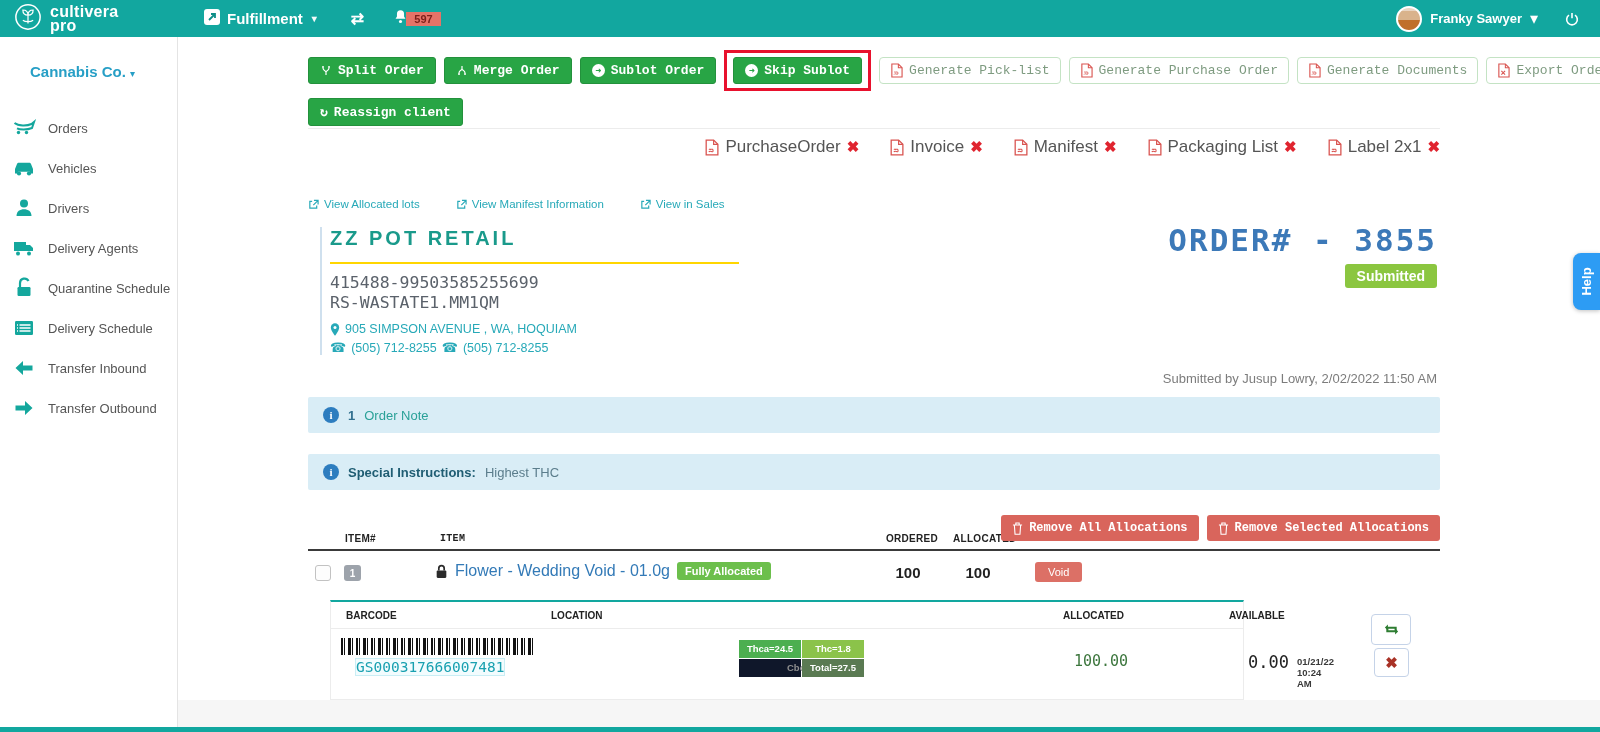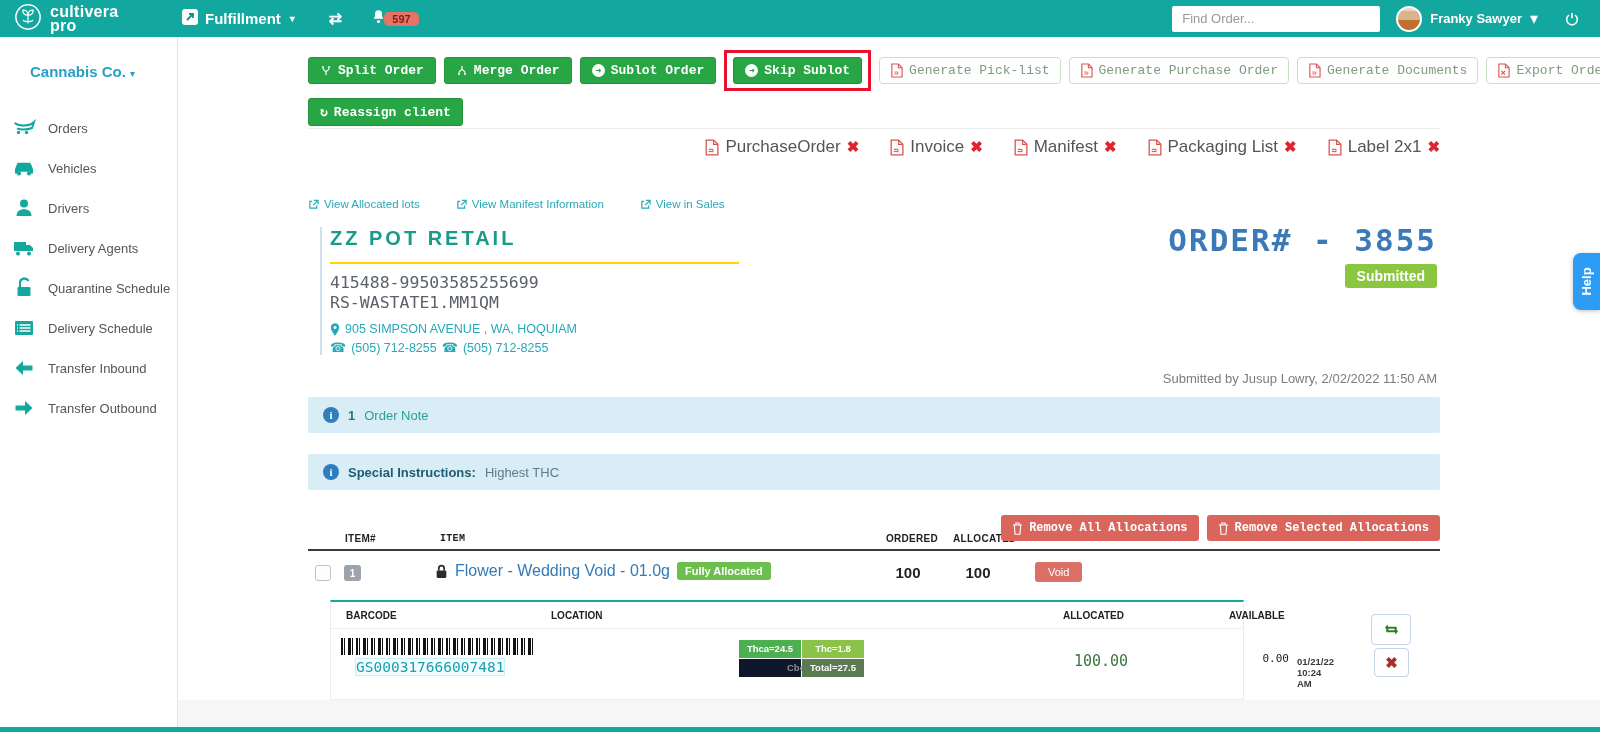--- a/index.html
+++ b/index.html
@@ -5,26 +5,26 @@
   * { margin:0; padding:0; box-sizing:border-box; }
   html,body { background:#fff; }
   body { font-family:"Liberation Sans", sans-serif; }
   .screen { position:relative; width:1600px; height:732px; background:#fff; overflow:hidden; }
 
   
   .topbar { position:absolute; left:0; top:0; width:1600px; height:37px;
             background:var(--teal,#12A79F); display:flex; align-items:center; color:#fff; }
   .brand { width:178px; display:flex; align-items:center; gap:8px; padding-left:14px; }
   .brand-txt { font-weight:bold; font-size:16px; line-height:14px; letter-spacing:.3px; }
-  .module { display:flex; align-items:center; gap:7px; margin-left:4px; font-size:15px; font-weight:bold; cursor:pointer; }
+  .module { display:flex; align-items:center; gap:7px; margin-left:26px; font-size:15px; font-weight:bold; cursor:pointer; }
   .module .caret { font-size:10px; opacity:.95; margin-left:2px; }
   .swap-glyph { margin-left:34px; font-size:16px; font-weight:bold; cursor:pointer; }
   .bell-wrap { margin-left:28px; display:flex; align-items:center; cursor:pointer; }
   .notif-badge { background:#E57368; color:#7E211B; font-size:11px; font-weight:bold;
-                 border-radius:5px; padding:1px 8px; margin-left:-3px; }
+                 border-radius:0; padding:1px 8px; margin-left:-3px; }
   .top-spacer { flex:1; }
   .search-box { width:208px; height:26px; border:none; border-radius:2px; padding:0 10px;
                 font-size:13px; color:#444; font-family:"Liberation Sans", sans-serif; }
   .search-box::placeholder { color:#9a9a9a; }
   .userblock { display:flex; align-items:center; gap:8px; margin-left:16px; cursor:pointer; }
   .avatar { width:26px; height:26px; border-radius:50%; border:2px solid #fff;
             background:linear-gradient(#e9d6c4 0 15%, #d9b38c 15% 55%, #c0702a 55%); }
   .username { font-size:13px; font-weight:bold; }
   .power-wrap { margin:0 20px 0 26px; cursor:pointer; display:flex; }
 
@@ -127,21 +127,21 @@
      background:repeating-linear-gradient(90deg,#111 0 2px,#fff 2px 3px,#111 3px 4px,#fff 4px 7px,#111 7px 10px,#fff 10px 11px,#111 11px 12px,#fff 12px 15px); }
   .barcode-num { display:inline-block; margin:3px 0 0 14px; padding:0 0; border:1px solid #c9eef5; background:#f2fcfe;
                  color:#18A0B0; font-family:"DejaVu Sans Mono", monospace; font-size:14.5px; }
   .chips { position:absolute; left:408px; top:11px; display:grid; grid-template-columns:62px 62px; gap:1px; }
   .chip { height:18px; line-height:18px; text-align:center; color:#fff; font-size:9.5px; font-weight:bold; }
   .chip-thca { background:#4CAF50; } .chip-thc { background:#8BC34A; }
   .chip-cbd { background:#0f172a; color:#8F8F8F;padding-left:48px; } .chip-total { background:#5A7A52; }
   .sub-alloc { position:absolute; left:715px; top:23px; width:110px; text-align:center;
                font-family:"DejaVu Sans Mono", monospace; font-size:15px; color:#3C763D; }
   .sub-avail { position:absolute; left:898px; top:23px; width:60px; text-align:right;
-               font-family:"DejaVu Sans Mono", monospace; font-size:11px; color:#222; }
+               font-family:"DejaVu Sans Mono", monospace; font-size:17px; color:#222; }
   .avail-date { position:absolute; left:966px; top:27px; font-size:9.5px; font-weight:bold; color:#3a3a3a; }
   .icon-btn { position:absolute; background:#fff; border:1px solid #c5d3e8; border-radius:4px; cursor:pointer;
               display:flex; align-items:center; justify-content:center; }
   .swap-btn { left:1040px; top:-15px; width:40px; height:31px; }
   .xr-btn { left:1043px; top:19px; width:35px; height:29px; color:#A93226; font-size:15px; font-weight:bold; }
 
   
   .gray-band { position:absolute; left:178px; top:700px; width:1422px; height:27px; background:#f6f6f6; }
   .bottom-bar { position:absolute; left:0; bottom:0; width:1600px; height:5px; background:var(--teal,#12A79F); }
   .help-tab { position:absolute; right:0; top:253px; width:27px; height:57px; background:var(--help-blue,#2D9CF4);
@@ -182,21 +182,20 @@
     <div class="bell-wrap">
       <span>
         <svg width="17" height="17" viewBox="0 0 24 24">
             <path d="M12 3a5 5 0 0 0-5 5v4l-2 3h14l-2-3V8a5 5 0 0 0-5-5z" fill="#fff"></path>
             <circle cx="12" cy="19" r="2.2" fill="#fff"></circle>
           </svg>
       </span>
       <span class="notif-badge">597</span>
     </div>
     <span class="top-spacer"></span>
-    <input class="search-box" type="text" placeholder="Find Order..." style="">
     <div class="userblock">
       <span class="avatar"></span>
       <span class="username">Franky Sawyer</span>
       <span class="caret">▾</span>
     </div>
     <span class="power-wrap">
       <svg width="16" height="16" viewBox="0 0 24 24">
           <path d="M12 3v8" stroke="#fff" stroke-width="2.4" fill="none"></path>
           <path d="M7.5 6.2a8 8 0 1 0 9 0" fill="none" stroke="#fff" stroke-width="2.4"></path>
         </svg>

